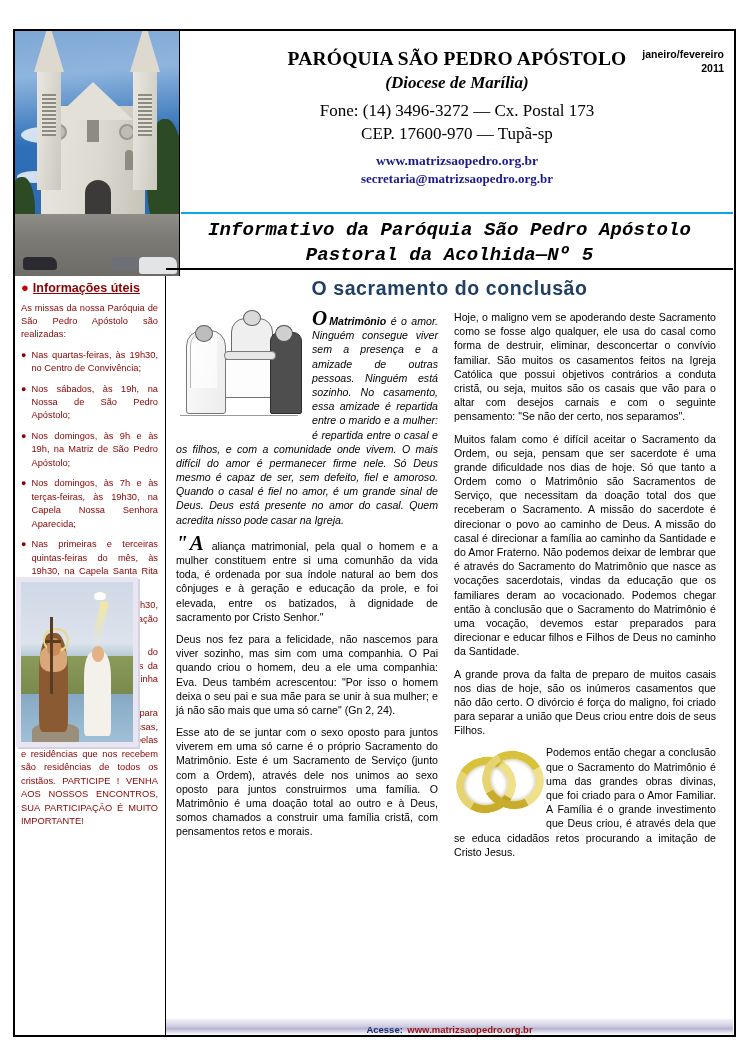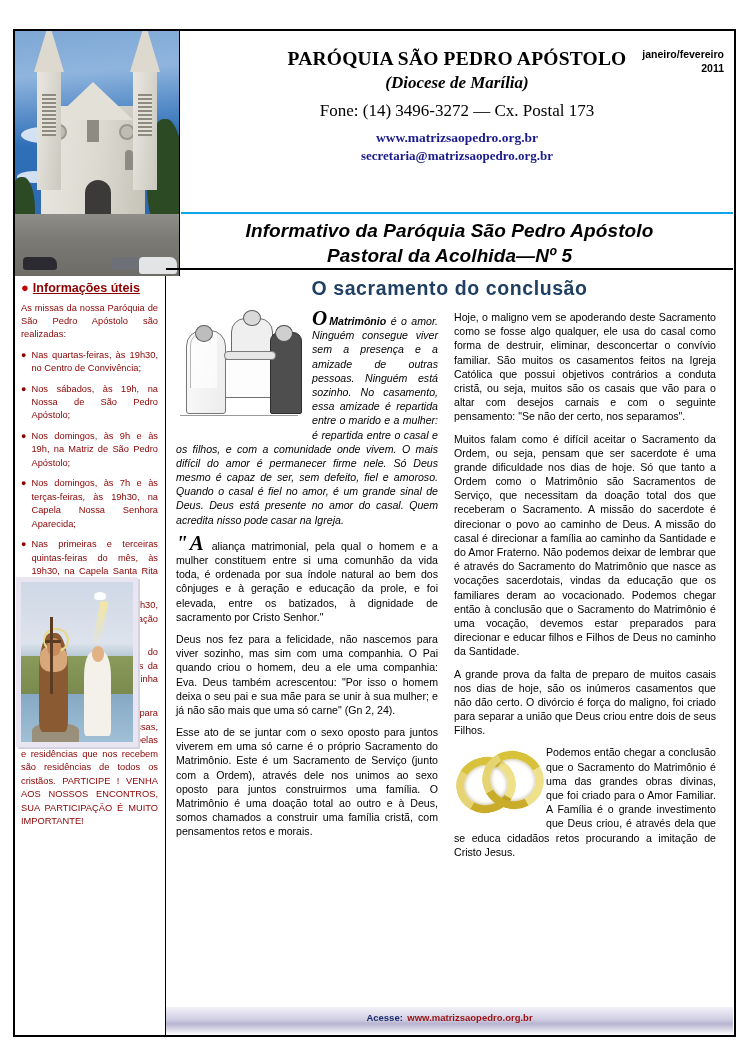--- a/index.html
+++ b/index.html
@@ -124,21 +124,21 @@
   }
   
   .masthead{
     position:absolute;left:166px;top:214px;width:567px;height:56px;
     border-bottom:2px solid #000;
     box-sizing:border-box;
     text-align:center;
     padding-top:4px;
   }
   .masthead div{
-    font-family:Liberation Sans, sans-serif;
+    font-family:Liberation Mono, monospace;
     font-weight:bold;font-style:italic;
     font-size:19px;color:#000;line-height:1.32;
     letter-spacing:.1px;
   }
   
   .sidebar{
     position:absolute;left:15px;top:276px;width:151px;height:760px;
     border-right:1px solid #000;
     box-sizing:border-box;
     padding:0 7px 0 6px;
@@ -273,21 +273,21 @@
   .ring{
     position:absolute;border-radius:50%;
     border:8px solid;
     border-color:#d8c23c #efe08a #c9ad2a #e6d472;
     box-shadow:inset 0 0 4px rgba(120,95,10,.55);
   }
   .ring-a{left:2px;top:10px;width:44px;height:40px;transform:rotate(-14deg);}
   .ring-b{left:28px;top:4px;width:46px;height:42px;transform:rotate(16deg);}
   
   .footer{
-    position:absolute;left:166px;bottom:26px;width:567px;height:28px;
+    position:absolute;left:166px;bottom:26px;width:567px;height:16px;
     background:linear-gradient(180deg,#f3f2f8 0%,#cfcde2 45%,#b7b4d0 60%,#ffffff 100%);
     text-align:center;
   }
   .footer-txt{
     font-family:"Liberation Sans",sans-serif;
     font-weight:bold;font-size:9.5px;line-height:16px;
   }
   .footer-label{color:#1a2a6c;}
   .footer-url{color:#9b1111;}
 </style>
@@ -325,20 +325,21 @@
       <div class="ground"></div>
       <div class="car" style="left:8px;width:34px;background:#2a2a30;"></div>
       <div class="car" style="left:96px;width:32px;background:#6d7076;"></div>
       <div class="car" style="left:124px;bottom:2px;width:38px;height:17px;background:#e3e4e6;"></div>
     </div>
 
     <div class="header-text">
       <div class="h-title">PARÓQUIA SÃO PEDRO APÓSTOLO</div>
       <div class="h-sub">(Diocese de Marília)</div>
       <div class="h-line">Fone: (14) 3496-3272 — Cx. Postal 173</div>
+      <div class="h-line2">CEP. 17600-970 — Tupã-sp</div>
       <div class="h-url">www.matrizsaopedro.org.br</div>
       <div class="h-mail">secretaria@matrizsaopedro.org.br</div>
       <div class="h-date">
         <div>janeiro/fevereiro</div>
         <div>2011</div>
       </div>
     </div>
   </div>
 
   <div class="masthead">

